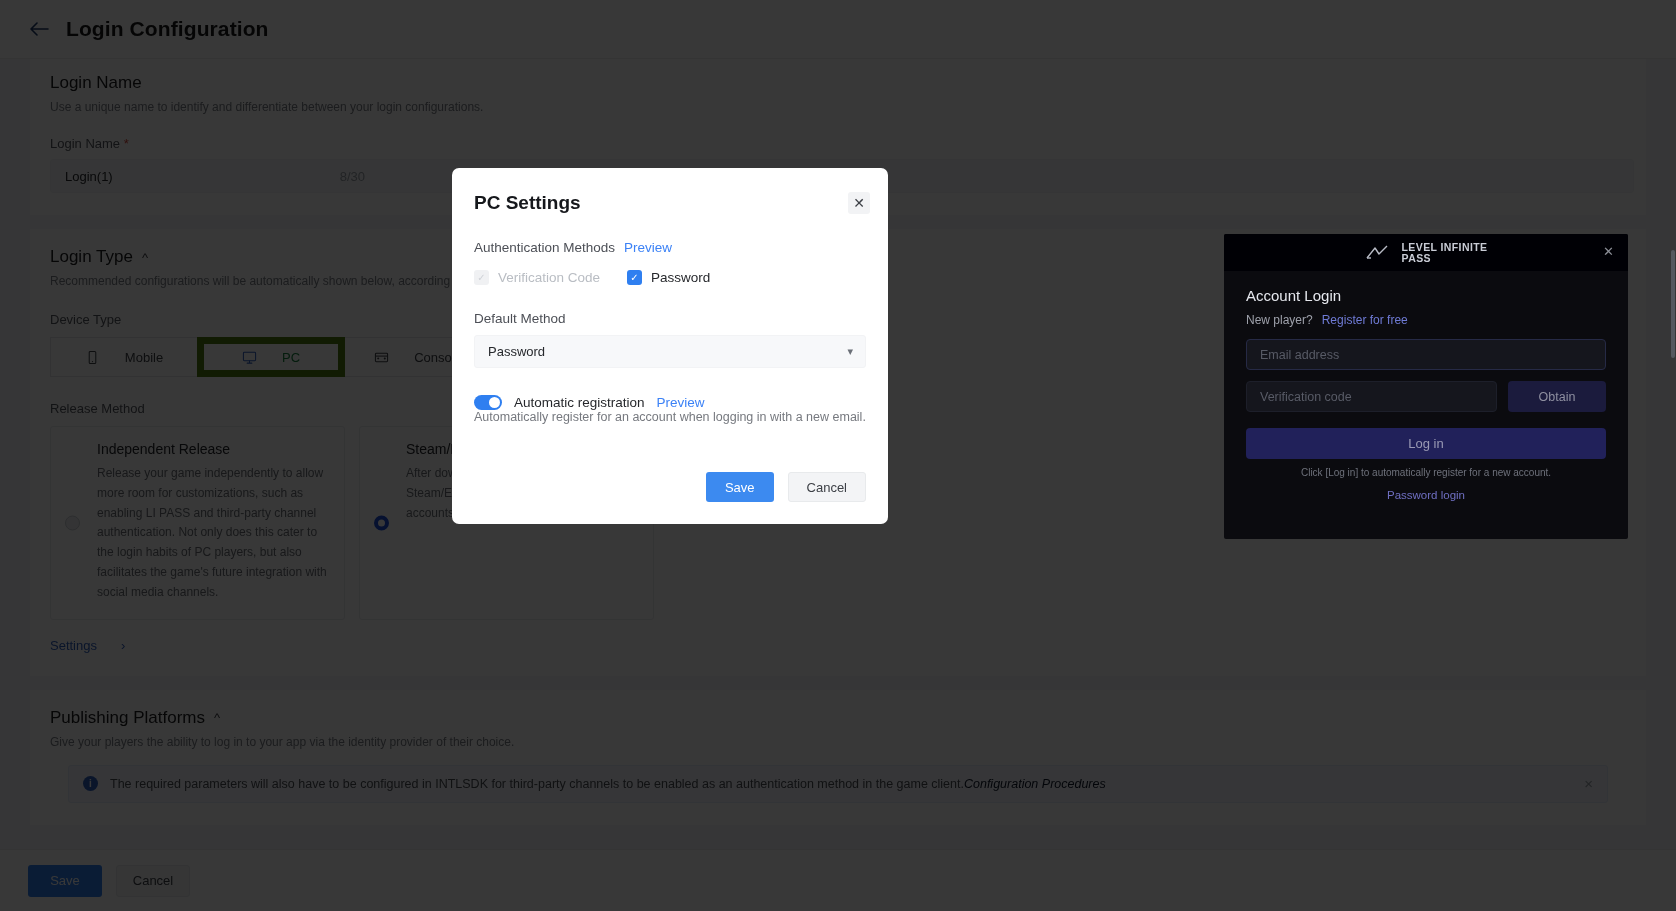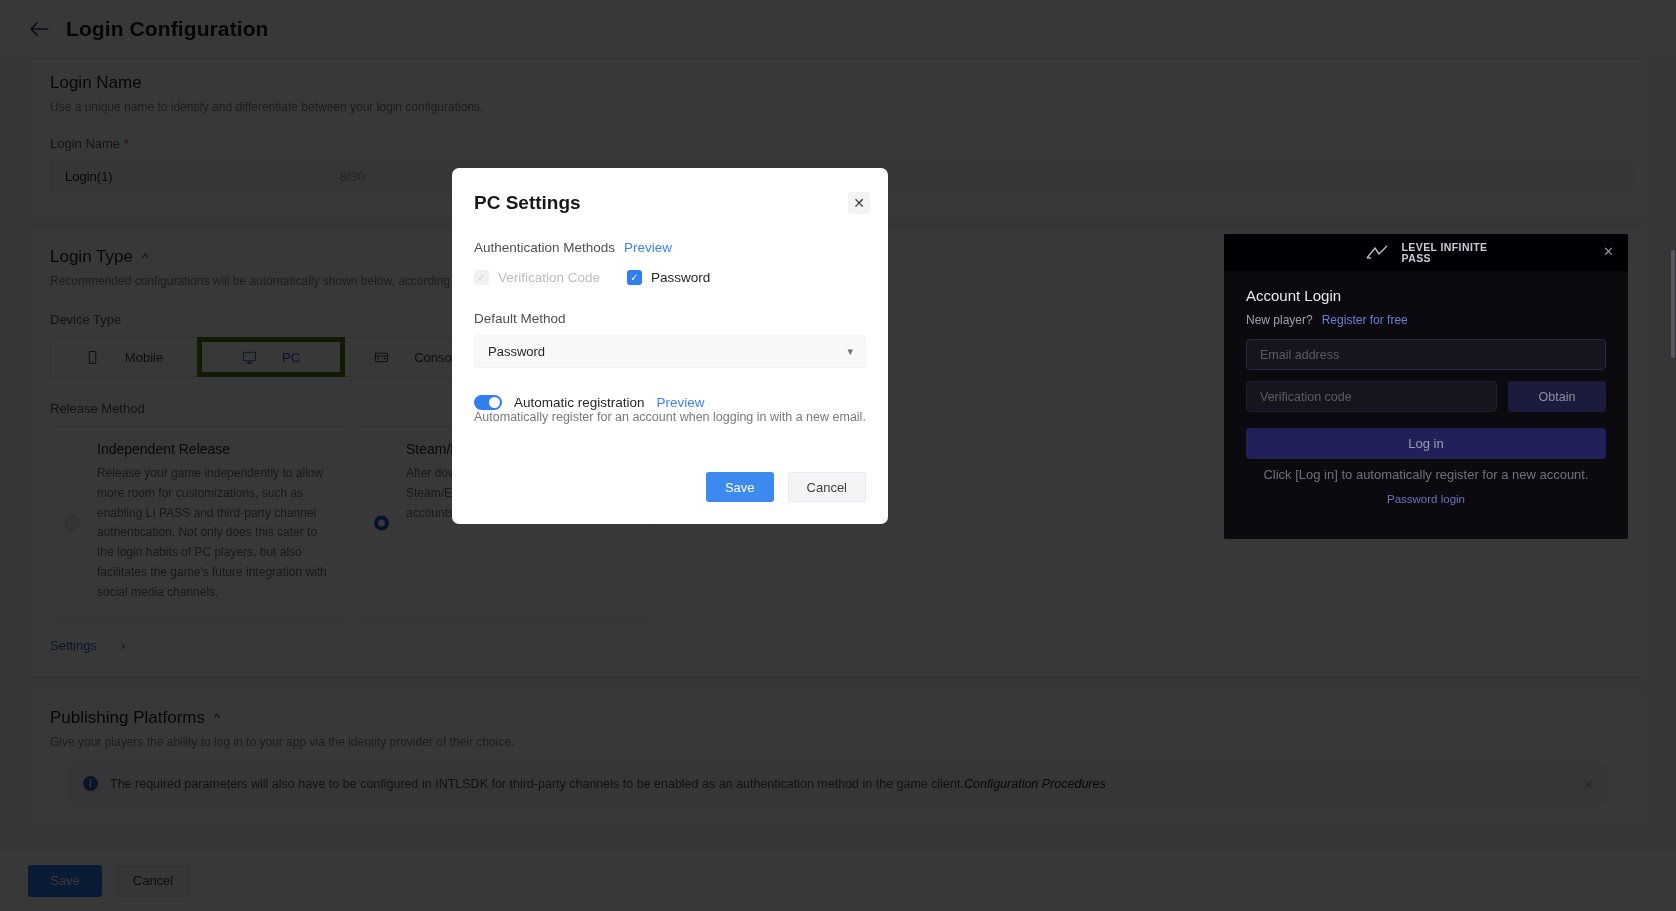--- a/index.html
+++ b/index.html
@@ -81,22 +81,22 @@
   .device-tab {
     width: 148px; height: 40px;
     border: 1px solid #e3e5e9;
     background: #fff;
     display: flex; align-items: center; justify-content: center; gap: 25px;
     font-size: 13px; color: #3d4046;
     cursor: pointer;
     margin-right: -1px;
   }
   .device-tab.active {
-    border: 5px solid #4d7c0f;
-    color: #6d28d9;
+    border: 7px solid #4d7c0f;
+    color: #15803d;
     position: relative; z-index: 2;
   }
   .dev-icon { width: 15px; height: 15px; display:block; }
 
   .cards-row { display: flex; gap: 14px; margin-top: 10px; }
   .rel-card {
     width: 295px; min-height: 185px;
     border: 1px solid #e8eaed;
     border-radius: 3px;
     padding: 14px 16px 16px 46px;
@@ -289,21 +289,21 @@
     background: #1b1b3d;
     display: flex; align-items: center; justify-content: center;
     font-size: 12.5px; color: #8e8fa0; cursor: pointer;
   }
   .pv-login {
     margin-top: 16px; height: 31px; border-radius: 4px;
     background: #21215a;
     display: flex; align-items: center; justify-content: center;
     font-size: 13px; color: #9a9ab4; cursor: pointer;
   }
-  .pv-note { margin-top: 8px; font-size: 13px; color: #6e717b; text-align: center; }
+  .pv-note { margin-top: 8px; font-size: 10px; color: #6e717b; text-align: center; }
   .pv-pwlink { margin-top: 11px; font-size: 11.5px; color: #6f6fc2; text-align: center; cursor: pointer; }
 
   #pv-scrollbar {
     position: absolute; right: 0; top: 234px;
     width: 6px; height: 305px;
     z-index: 56;
   }
   #pv-scrollbar .thumb {
     position: absolute; top: 16px; left: 1px;
     width: 4px; height: 108px; border-radius: 2px;

